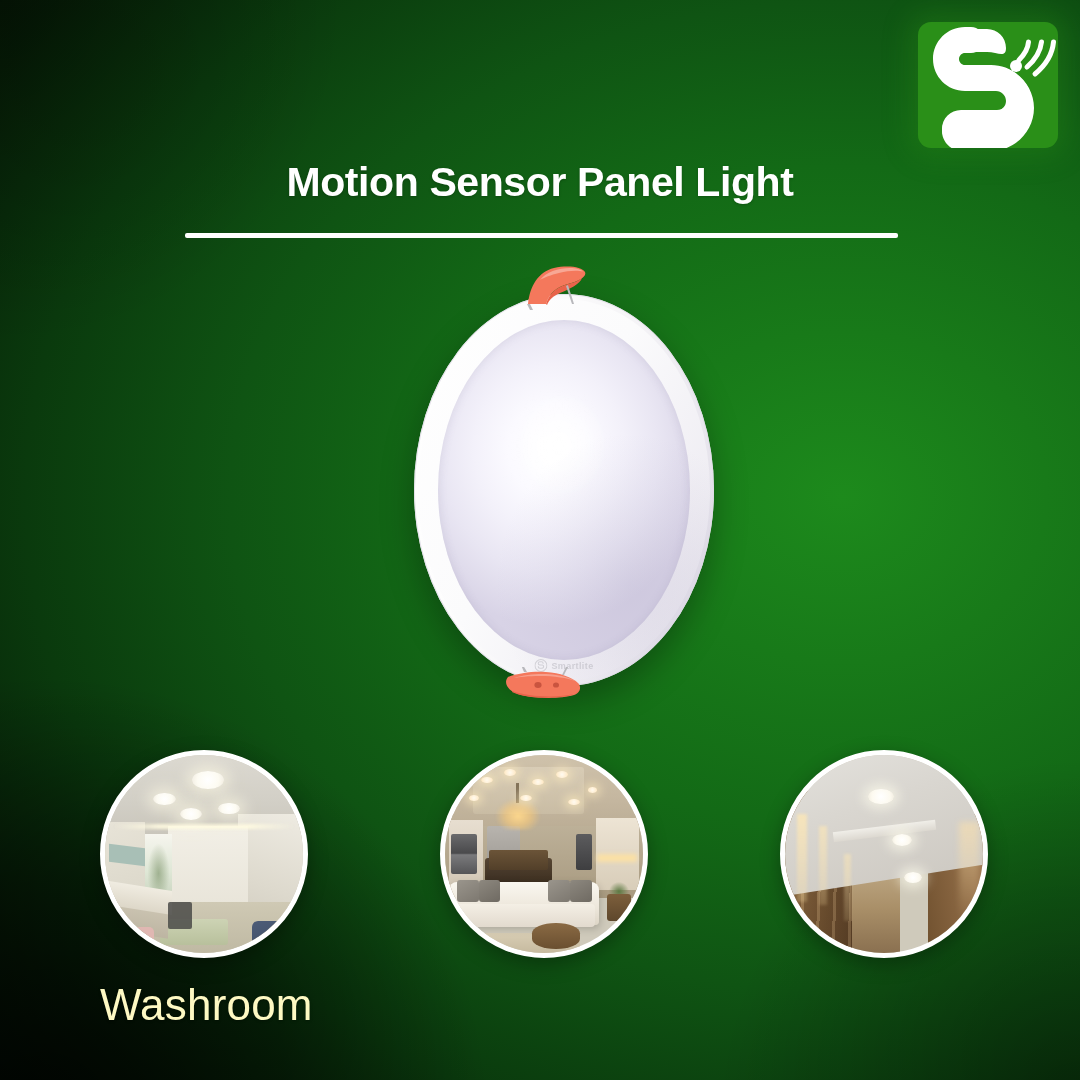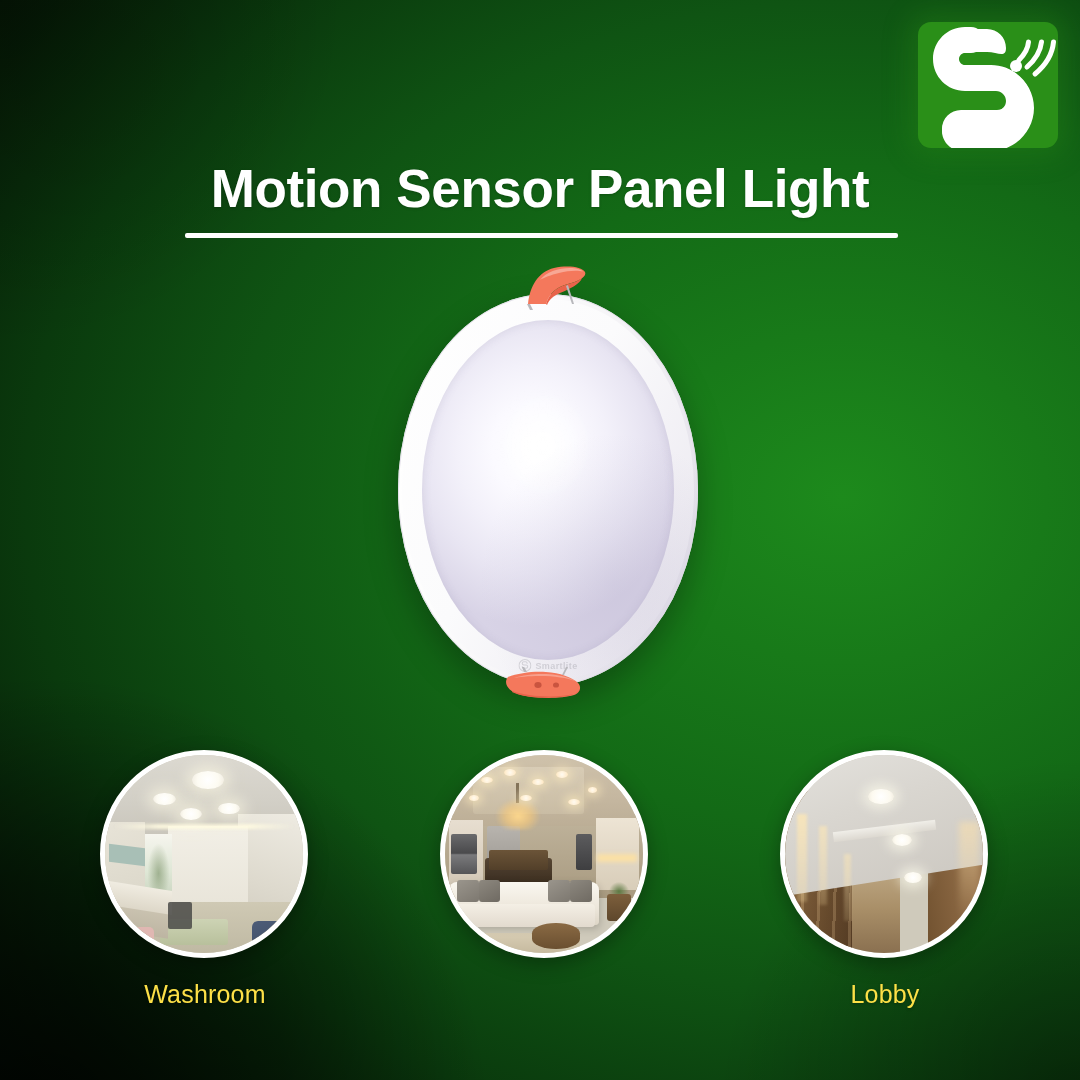--- a/index.html
+++ b/index.html
@@ -54,21 +54,21 @@
   
   .title-wrap {
     position: absolute;
     left: 0; right: 0;
     top: 160px;
     text-align: center;
   }
   .title {
     display: inline-block;
     color: #ffffff;
-    font-size: 53px;
+    font-size: 41px;
     font-weight: 700;
     letter-spacing: -0.4px;
     line-height: 1.08;
     white-space: nowrap;
     text-shadow: 0 1px 3px rgba(0,0,0,0.22);
   }
   .title-rule {
     position: absolute;
     left: 185px;
     top: 233px;
@@ -89,21 +89,21 @@
   .clip {
     position: absolute;
     z-index: 3;
   }
   .clip svg { display: block; }
   .clip-top  { left: 112px; top: -4px; }
   .clip-bot  { left: 96px;  top: 399px; }
 
   .panel-body {
     position: absolute;
-    left: 0;
+    left: 16px;
     top: 26px;
     width: 300px;
     height: 392px;
     border-radius: 50%;
     background:
       linear-gradient(105deg,
         #ffffff 0%,
         #fdfdfd 30%,
         #f4f3f6 58%,
         #e9e7ee 80%,
@@ -443,22 +443,22 @@
   .lb-dl {
     background: radial-gradient(circle, #ffffff 0%, #fdfaf0 60%, #eee9dc 100%);
     box-shadow: 0 0 12px 5px rgba(255,253,238,0.62);
   }
   .lb-d1 { left: 42%; top: 17%; width: 13%; height: 8%; }
   .lb-d2 { left: 54%; top: 40%; width: 10%; height: 6%; }
   .lb-d3 { left: 60%; top: 59%; width: 9%;  height: 5.5%; }
 
   .app-label {
     margin-top: 22px;
-    color: #fde047;
-    font-size: 25px;
+    color: #fef9c3;
+    font-size: 44px;
     font-weight: 400;
     letter-spacing: 0.2px;
     text-shadow: 0 1px 3px rgba(0,0,0,0.30);
   }
 </style>
 </head>
 <body>
 
 <div id="stage">
 
@@ -638,17 +638,16 @@
           <div class="lb-soffit"></div>
           <div class="lb-slot1"></div>
           <div class="lb-slot2"></div>
           <div class="lb-slot3"></div>
           <div class="lb-right-glow"></div>
           <div class="dl lb-dl lb-d1"></div>
           <div class="dl lb-dl lb-d2"></div>
           <div class="dl lb-dl lb-d3"></div>
         </div>
       </div>
-      <div class="app-label">Lobby</div>
     </div>
 
   </div>
 </div>
 
 </body></html>

